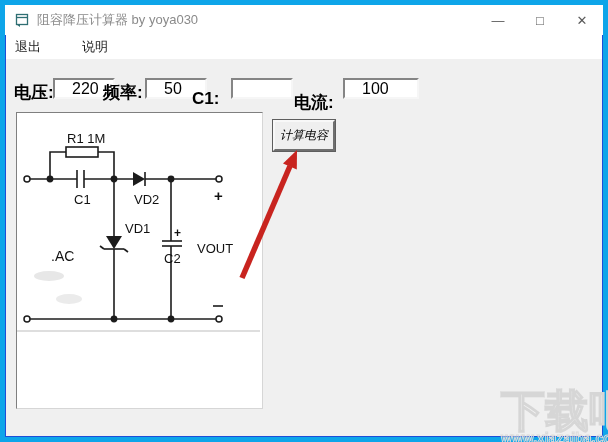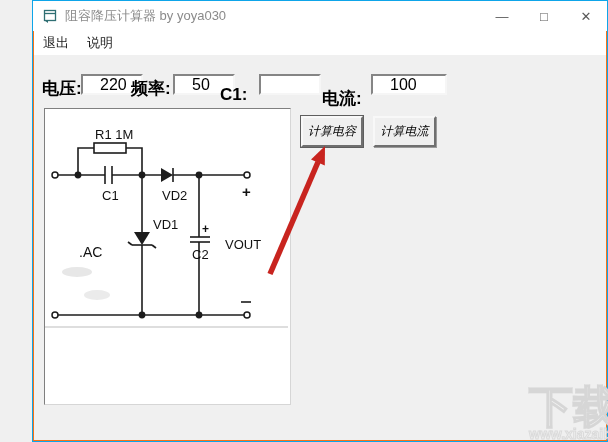--- a/index.html
+++ b/index.html
@@ -3,41 +3,40 @@
 <meta charset="utf-8">
 <style>
   html,body{margin:0;padding:0;}
   body{
     width:608px;height:442px;position:relative;overflow:hidden;
     font-family:"Liberation Sans","DejaVu Sans",sans-serif;
     background:#f0f0f0;
   }
   .window{
     position:absolute;inset:0;
-    border:1px solid #0ea5e9;
+    border:5px solid #0ea5e9;
     box-sizing:border-box;
-    background:#f97316;
-    margin-left:32px;
+    background:#1d4ed8;
   }
   .titlebar{
     position:absolute;left:0;top:0;right:0;height:30px;
     background:#ffffff;display:flex;align-items:center;
   }
   .app-icon{margin-left:9px;width:16px;height:15px;flex:0 0 auto;}
   .title-text{
     margin-left:7px;font-size:13px;color:#8a8a8a;white-space:nowrap;
   }
   .controls{position:absolute;right:0;top:0;height:30px;display:flex;}
   .ctrl{
     width:42px;height:30px;display:flex;align-items:center;justify-content:center;
     font-size:13px;color:#5a5a5a;
   }
   .menubar{
     position:absolute;left:1px;top:30px;right:1px;height:24px;
-    background:#ffffff;display:flex;align-items:center;
+    background:#ffffff;display:flex;align-items:center;gap:23px;
   }
   .menu-item{
     padding:3px 9px;font-size:13px;color:#1b1b1b;
   }
   .client{
     position:absolute;left:1px;top:54px;right:1px;bottom:1px;
     background:#f0f0f0;
   }
   .fld-label{
     position:absolute;top:76px;font-size:17px;font-weight:bold;color:#000;
@@ -168,21 +167,20 @@
           <text x="147" y="150">C2</text>
           <text x="180" y="140">VOUT</text>
           <text x="34" y="148" font-size="14">.AC</text>
           <text x="157" y="124" font-size="12" font-weight="bold">+</text>
           <text x="197" y="88" font-size="15" font-weight="bold">+</text>
         </g>
       </svg>
     </div>
 
     <button class="btn first" style="left:267px;top:61px;width:62px">计算电容</button>
-    <button class="btn" style="left:339px;top:61px;width:63px">计算电流</button>
   </div>
 
   <svg class="overlay" width="608" height="442">
     <line x1="237" y1="273" x2="285" y2="161" stroke="#c8241f" stroke-width="5.5"></line>
     <polygon points="292,145 291.8,164.5 278,158.6" fill="#c8241f"></polygon>
   </svg>
 
   <div class="watermark">
     <svg width="150" height="60">
       <text x="2" y="40" font-size="44" font-weight="bold" fill="#f2f2f2" stroke="#d6d6d6" stroke-width="1.4">下载吧</text>

